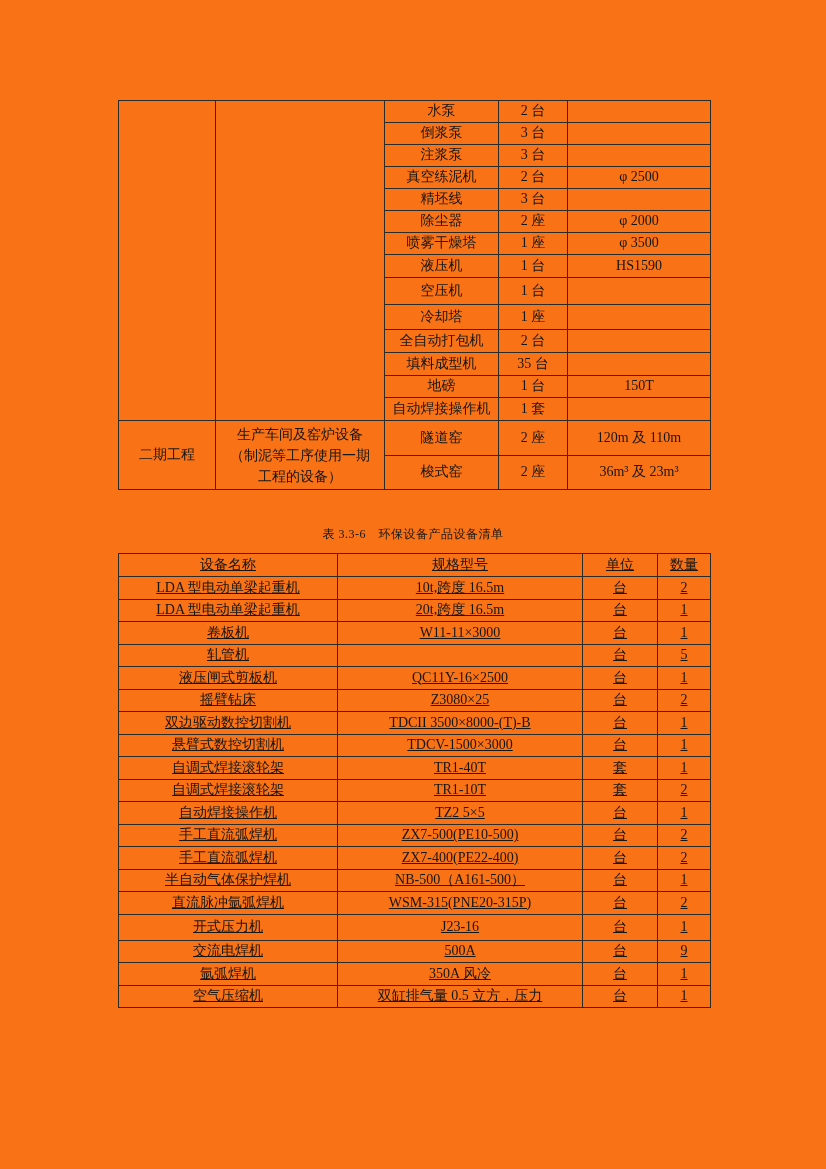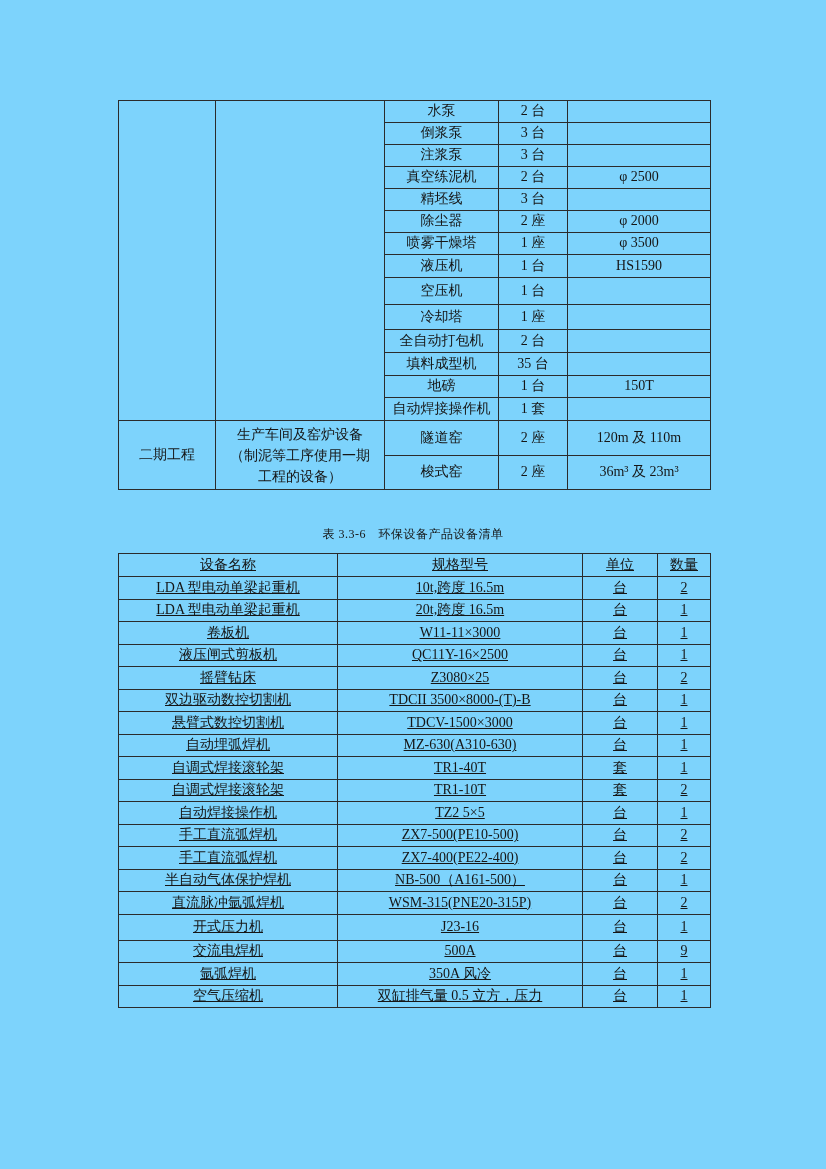--- a/index.html
+++ b/index.html
@@ -3,21 +3,21 @@
 <meta charset="utf-8">
 <style>
   * { margin:0; padding:0; box-sizing:border-box; }
   html,body { background:#ffffff; }
   body {
     width:826px; height:1169px;
     font-family:"Liberation Serif","DejaVu Serif",serif;
     color:#161616;
     position:relative;
   }
-  .page { position:absolute; left:0; top:0; width:826px; height:1169px; background:#7dd3fc; }
+  .page { position:absolute; left:0; top:0; width:826px; height:1169px; background:#f97316; }
   table { border-collapse:collapse; table-layout:fixed; }
   td, th {
     border:1px solid #2b2b2b;
     text-align:center; vertical-align:middle;
     font-size:14px; font-weight:normal;
     padding:0 2px; overflow:hidden;
     line-height:1.3;
   }
   #t1 { position:absolute; left:118px; top:100px; width:592px; }
   #t2 { position:absolute; left:118px; top:553px; width:592px;text-decoration:underline; }
@@ -165,20 +165,26 @@
           <td>台</td>
           <td>1</td>
         </tr>
         <tr style="height: 22.5px;">
           <td>卷板机</td>
           <td>W11-11×3000</td>
           <td>台</td>
           <td>1</td>
         </tr>
         <tr style="height: 22.5px;">
+          <td>轧管机</td>
+          <td></td>
+          <td>台</td>
+          <td>5</td>
+        </tr>
+        <tr style="height: 22.5px;">
           <td>液压闸式剪板机</td>
           <td>QC11Y-16×2500</td>
           <td>台</td>
           <td>1</td>
         </tr>
         <tr style="height: 22.5px;">
           <td>摇臂钻床</td>
           <td>Z3080×25</td>
           <td>台</td>
           <td>2</td>
@@ -189,26 +195,20 @@
           <td>台</td>
           <td>1</td>
         </tr>
         <tr style="height: 22.5px;">
           <td>悬臂式数控切割机</td>
           <td>TDCV-1500×3000</td>
           <td>台</td>
           <td>1</td>
         </tr>
         <tr style="height: 22.5px;">
-          <td>自动埋弧焊机</td>
-          <td>MZ-630(A310-630)</td>
-          <td>台</td>
-          <td>1</td>
-        </tr>
-        <tr style="height: 22.5px;">
           <td>自调式焊接滚轮架</td>
           <td>TR1-40T</td>
           <td>套</td>
           <td>1</td>
         </tr>
         <tr style="height: 22.5px;">
           <td>自调式焊接滚轮架</td>
           <td>TR1-10T</td>
           <td>套</td>
           <td>2</td>

